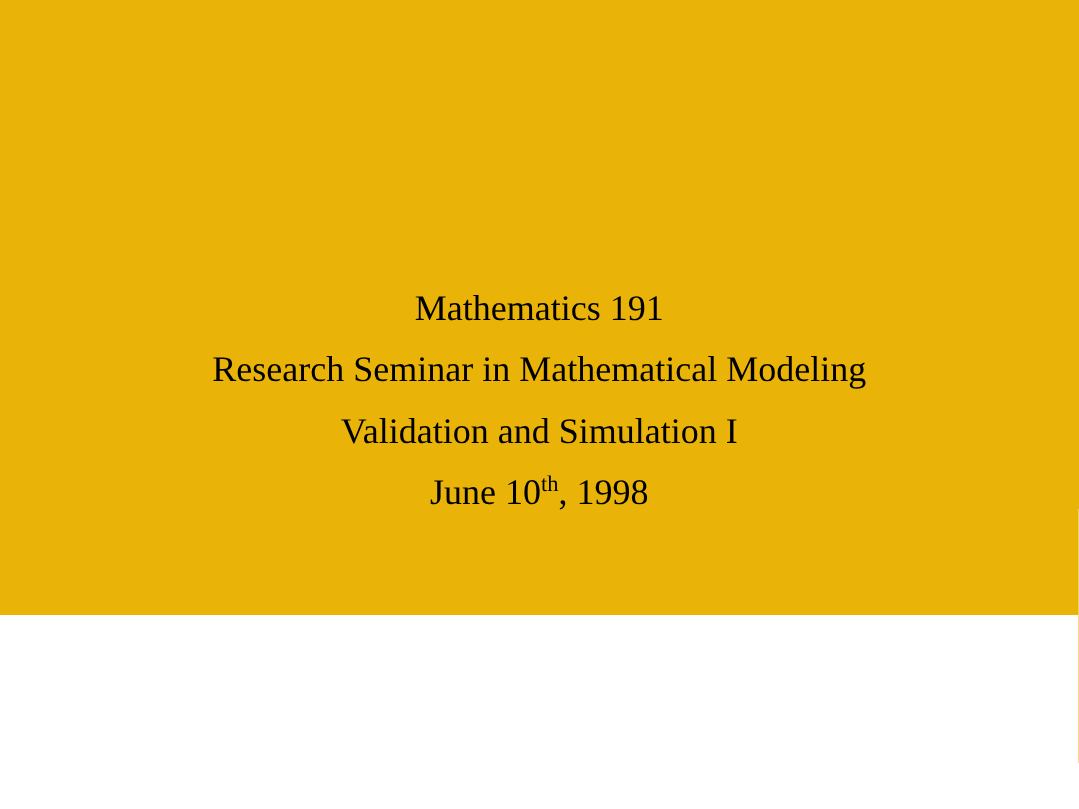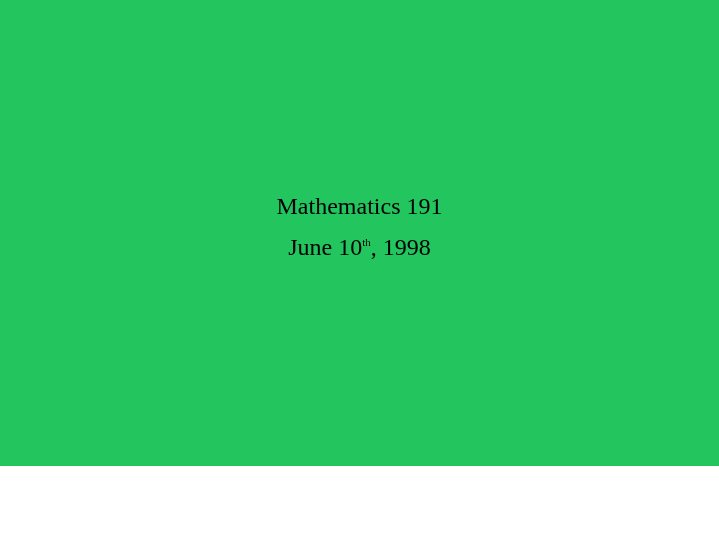--- a/index.html
+++ b/index.html
@@ -10,54 +10,56 @@
     width: 719px;
     height: 539px;
     background: #ffffff;
     font-family: "Liberation Serif", serif;
     color: #000000;
     overflow: hidden;
   }
   .slide {
     position: relative;
     width: 719px;
-    height: 466px;
-    background: #22c55e;
+    height: 410px;
+    background: #eab308;
     box-sizing: border-box;
   }
   .title-block {
     position: absolute;
     left: 0;
     top: 186px;
     width: 719px;
     text-align: center;
   }
   .title-line {
     font-family: "Liberation Serif", serif;
     font-size: 24px;
     line-height: 41px;
     color: #000000;
     white-space: nowrap;
   }
   .sup {
-    font-size: 11px;
+    font-size: 15px;
     vertical-align: super;
     line-height: 0;
   }
 </style>
 </head>
 <body>
 
 <div class="slide">
 
   <div class="title-block">
 
     <div class="title-line">Mathematics 191</div>
 
+    <div class="title-line">Research Seminar in Mathematical Modeling</div>
 
+    <div class="title-line">Validation and Simulation I</div>
 
     <div class="title-line">
       <span>June 10</span><span class="sup">th</span><span>,  1998</span>
     </div>
 
   </div>
 
 </div>
 
 </body></html>

